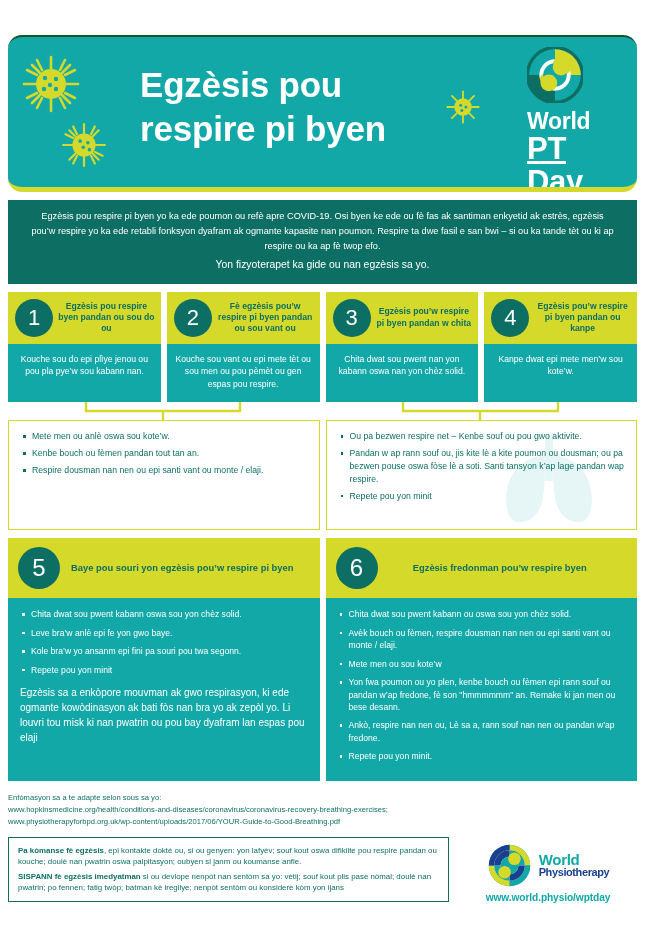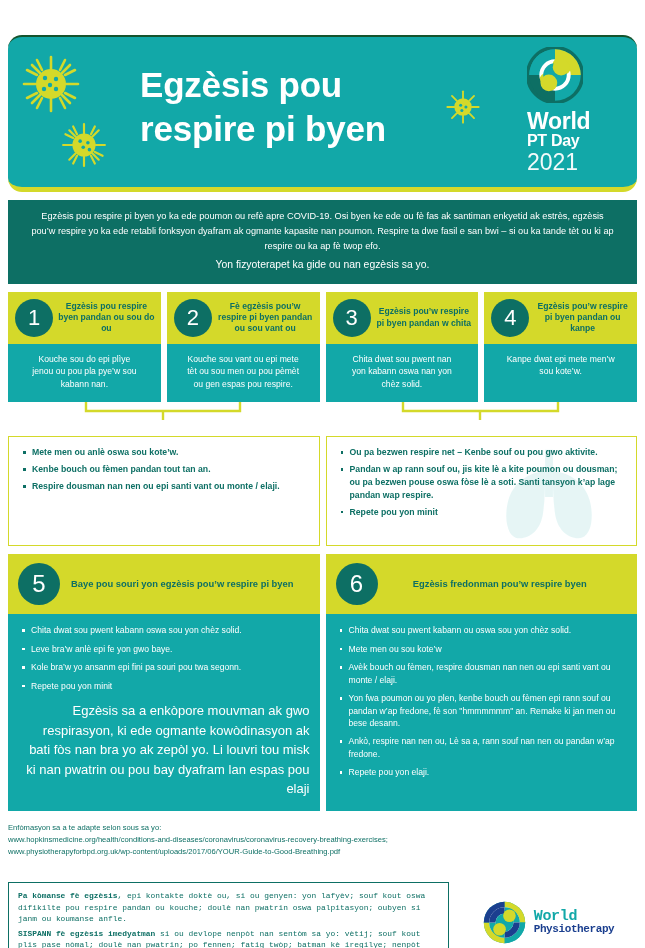--- a/index.html
+++ b/index.html
@@ -21,21 +21,21 @@
   .hdr-title{
     position:absolute;left:132px;top:26px;width:330px;
     color:#ffffff;font-size:35px;font-weight:bold;line-height:1.25;
     letter-spacing:-0.2px;
   }
   .wptday{
     position:absolute;right:14px;top:10px;width:96px;text-align:left;color:#fff;
   }
   .wpt-mark{width:56px;height:56px;margin-bottom:3px;}
   .wpt-l1{font-size:23px;font-weight:bold;line-height:1.0;letter-spacing:-0.3px;}
-  .wpt-l2{font-size:16px;font-weight:bold;line-height:1.05;letter-spacing:-0.3px;}
+  .wpt-l2{font-size:31px;font-weight:bold;line-height:1.05;letter-spacing:-0.3px;text-decoration:underline;}
   .wpt-l3{font-size:23px;line-height:1.1;font-weight:300;letter-spacing:0px;
           -webkit-text-stroke:0px;color:#ffffff;opacity:.95;}
 
   
   .intro{
     margin-top:8px;background:#0d6f64;color:#ffffff;
     padding:9px 22px 10px;text-align:center;
     font-size:9.2px;line-height:1.62;
   }
   .intro .bold{font-weight:normal;font-size:10.4px;display:block;margin-top:3px;}
@@ -52,28 +52,28 @@
     background:#0d6f64;color:#ffffff;font-size:22px;font-weight:500;
     display:flex;align-items:center;justify-content:center;
   }
   .num.big{width:42px;height:42px;font-size:24px;}
   .card-title{
     flex:1;color:#0d6f64;font-size:8.6px;font-weight:bold;line-height:1.32;
     text-align:center;
   }
   .card-body{
     background:#12a8a8;color:#ffffff;font-size:8.6px;line-height:1.5;
-    text-align:center;padding:9px 20px 11px;flex:1;
+    text-align:center;padding:9px 8px 11px;flex:1;
   }
 
   
   .connectors{position:relative;height:18px;}
 
   
-  .bullets-row{display:flex;gap:6px;margin-top:16px;font-weight:bold;}
+  .bullets-row{display:flex;gap:6px;margin-top:0px;}
   .bullet-box{
     flex:1;border:1.6px solid #d4d92a;box-sizing:border-box;
     padding:9px 10px 10px 12px;position:relative;overflow:hidden;background:#fff;
   }
   .bullet-box.h1{min-height:110px;}
   ul.blist{margin:0;padding:0;list-style:none;position:relative;z-index:2;}
   ul.blist li{
     position:relative;padding-left:11px;margin-bottom:4.5px;
     color:#0d6f64;font-size:8.7px;line-height:1.45;
   }
@@ -99,27 +99,27 @@
   }
   .big-body ul{margin:0;padding:0;list-style:none;}
   .big-body li{
     position:relative;padding-left:11px;margin-bottom:6px;
     font-size:8.6px;line-height:1.45;color:#ffffff;
   }
   .big-body li:before{
     content:"";position:absolute;left:2px;top:5px;width:2.6px;height:2.6px;
     background:#ffffff;
   }
-  .note{font-size:13px;line-height:1.5;margin-top:9px;color:#ffffff;text-align:right;}
+  .note{font-size:10px;line-height:1.5;margin-top:9px;color:#ffffff;}
 
   
   .sources{margin-top:11px;color:#0d6f64;font-size:7.6px;line-height:1.62;}
 
   
-  .bottom{display:flex;gap:10px;margin-top:24px;align-items:center;font-family:Liberation Mono, monospace;}
+  .bottom{display:flex;gap:10px;margin-top:8px;align-items:flex-start;}
   .warn{
     flex:0 0 441px;border:1.4px solid #0d6f64;box-sizing:border-box;
     padding:7px 9px 8px;color:#0d6f64;font-size:7.9px;line-height:1.45;
   }
   .warn b{font-weight:bold;}
   .warn p{margin:0 0 3px;}
   .warn p:last-child{margin-bottom:0;}
   .logo-box{flex:1;padding-top:6px;display:flex;flex-direction:column;align-items:center;}
   .logo-line{display:flex;align-items:center;gap:7px;}
   .wp-mark{width:45px;height:45px;flex:0 0 auto;}
@@ -325,25 +325,25 @@
     </div>
 
     <div class="big-col">
       <div class="big-top">
         <div class="num big">6</div>
         <div class="big-title">Egzèsis fredonman pou’w respire byen</div>
       </div>
       <div class="big-body">
         <ul>
           <li>Chita dwat sou pwent kabann ou oswa sou yon chèz solid.</li>
+          <li>Avèk bouch ou fèmen, respire dousman nan nen ou epi santi vant ou monte / elaji.</li>
           <li>Mete men ou sou kote’w</li>
-          <li>Avèk bouch ou fèmen, respire dousman nan nen ou epi santi vant ou monte / elaji.</li>
           <li>Yon fwa poumon ou yo plen, kenbe bouch ou fèmen epi rann souf ou pandan w’ap fredone, fè son "hmmmmmm" an. Remake ki jan men ou bese desann.</li>
           <li>Ankò, respire nan nen ou, Lè sa a, rann souf nan nen ou pandan w’ap fredone.</li>
-          <li>Repete pou yon elaji.</li>
+          <li>Repete pou yon minit.</li>
         </ul>
       </div>
     </div>
   </div>
 
   <div class="sources">
     <div>Enfòmasyon sa a te adapte selon sous sa yo:</div>
     <div>www.hopkinsmedicine.org/health/conditions-and-diseases/coronavirus/coronavirus-recovery-breathing-exercises;</div>
     <div>www.physiotherapyforbpd.org.uk/wp-content/uploads/2017/06/YOUR-Guide-to-Good-Breathing.pdf</div>
   </div>

